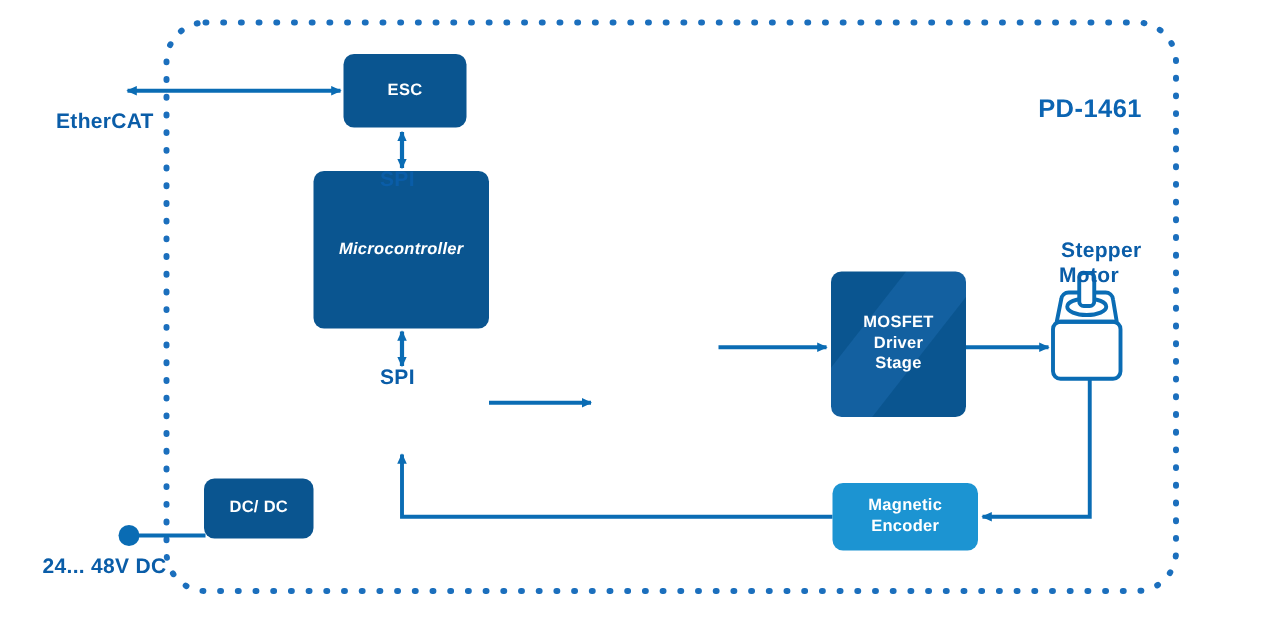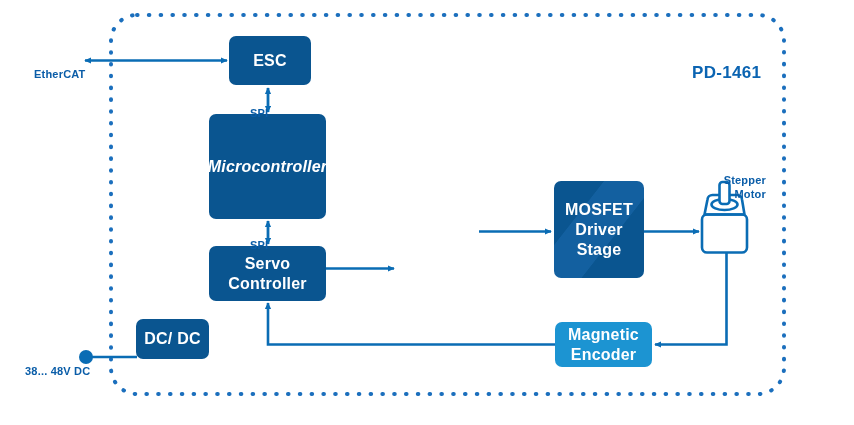--- a/index.html
+++ b/index.html
@@ -12,37 +12,37 @@
   #stage{position:relative;width:854px;height:425px;}
   svg#wires{position:absolute;left:0;top:0;width:854px;height:425px;}
 
   .block{
     position:absolute;
     box-sizing:border-box;
     display:flex;align-items:center;justify-content:center;
     text-align:center;
     color:#ffffff;
     font-weight:bold;
-    font-size:16px;
+    font-size:11px;
     line-height:1.25;
     border-radius:7px;
     letter-spacing:.2px;
     z-index:3;
   }
   .b-dark{background:#0a5590;}
   .b-mosfet{
     background:linear-gradient(128deg,#0a5590 0%,#0a5590 30%,#1360a0 30.5%,#1360a0 62%,#0a5590 62.5%,#0a5590 100%);
   }
   .b-light{background:#1c94d2;}
 
   .lbl{
     position:absolute;
     color:#0a5da8;
     font-weight:bold;
-    font-size:11px;
+    font-size:14px;
     letter-spacing:.2px;
     z-index:4;
     white-space:pre;
     line-height:1.25;
   }
   .lbl-title{
     font-size:17px;
     color:#0b64b2;
     letter-spacing:.3px;
   }
@@ -97,24 +97,20 @@
   </svg>
 
   <div class="block b-dark" style="left:229px;top:36px;width:82px;height:49px;">
     <span>ESC</span>
   </div>
 
   <div class="block b-dark" style="left:209px;top:114px;width:117px;height:105px;font-style:italic;">
     <span>Microcontroller</span>
   </div>
 
-  <div class="block b-dark" style="left:209px;top:246px;width:117px;height:55px;white-space:pre-line;">
-    <span>Servo
-Controller</span>
-  </div>
 
 
   <div class="block b-mosfet" style="left:554px;top:181px;width:90px;height:97px;white-space:pre-line;">
     <span>MOSFET
 Driver
 Stage</span>
   </div>
 
   <div class="block b-light" style="left:555px;top:322px;width:97px;height:45px;white-space:pre-line;">
     <span>Magnetic
@@ -127,29 +123,29 @@
 
   <div class="lbl lbl-title" style="left:672px;top:41px;">
     <span>PD-1461</span>
   </div>
 
   <div class="lbl" style="left:21px;top:54px;">
     <span>EtherCAT</span>
   </div>
 
   <div class="lbl" style="left:12px;top:351px;">
-    <span>38... 48V DC</span>
+    <span>24... 48V DC</span>
   </div>
 
   <div class="lbl" style="left:237px;top:93px;">
     <span>SPI</span>
   </div>
 
   <div class="lbl" style="left:237px;top:225px;">
     <span>SPI</span>
   </div>
 
-  <div class="lbl lbl-center" style="left:686px;top:160px;width:80px;text-align:right;">
+  <div class="lbl lbl-center" style="left:686px;top:140px;width:80px;">
     <span>Stepper
 Motor</span>
   </div>
 
 </div>
 
 </body></html>

